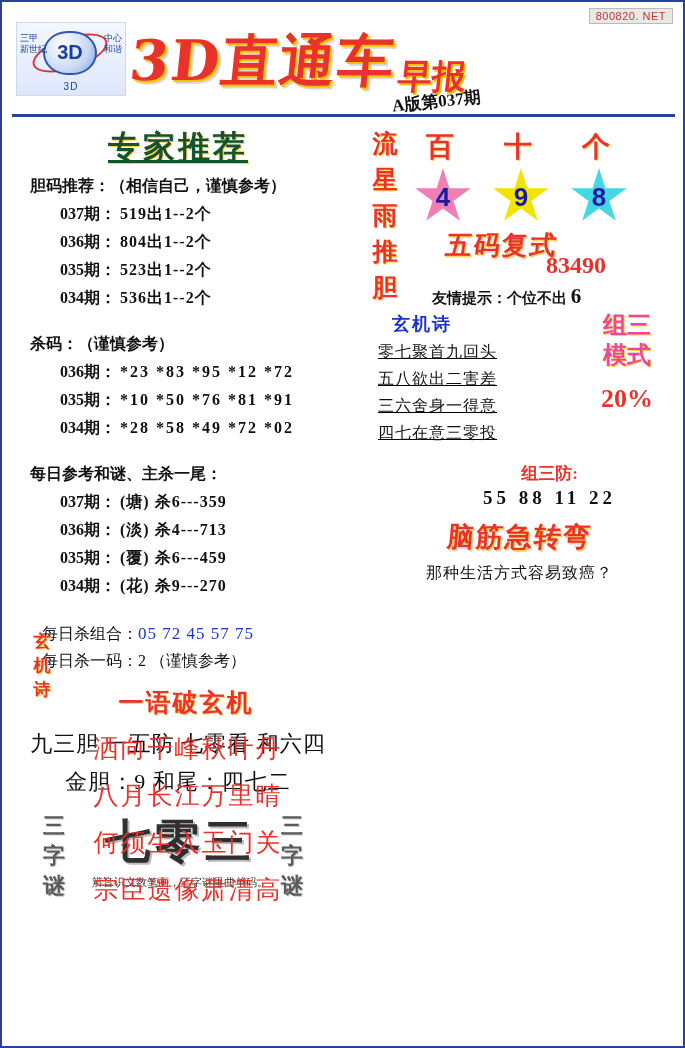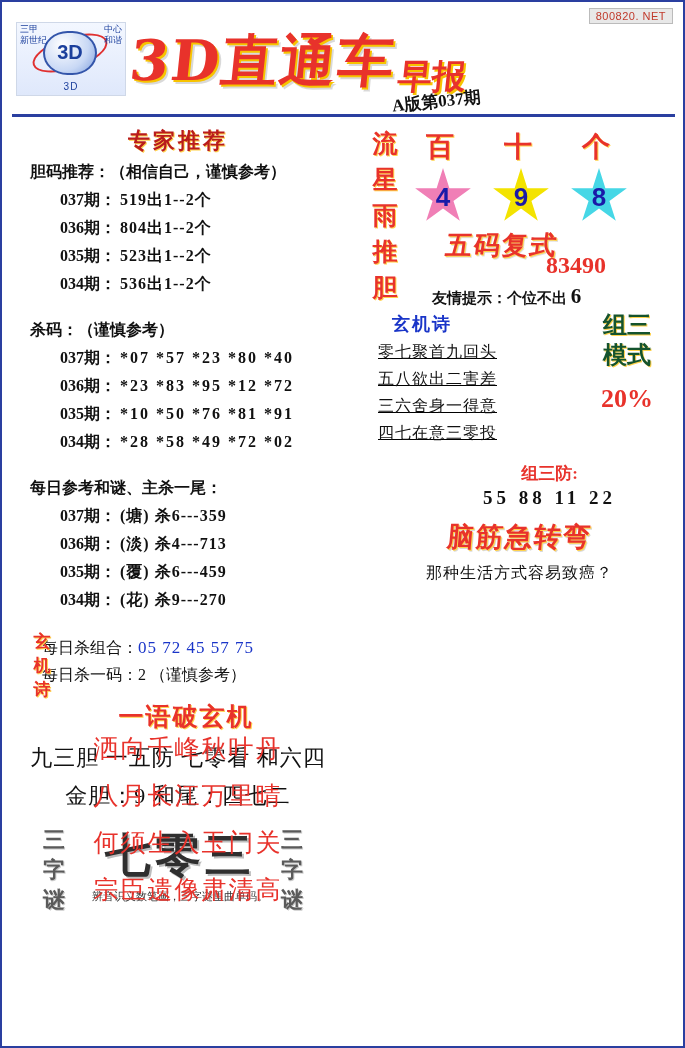--- a/index.html
+++ b/index.html
@@ -42,22 +42,22 @@
     color:#1b3f9c;font-weight:bold;font-size:20px;
     text-align:center;line-height:38px;
     font-family:"Liberation Sans", sans-serif;
   }
   .logo3d .ring{
     position:absolute;left:14px;top:14px;width:74px;height:28px;
     border:2px solid #e03030;border-radius:50%;
     transform:rotate(-18deg);
   }
   .logo3d .lft,.logo3d .rgt{
-    position:absolute;top:2px;font-size:9px;color:#1b3f9c;line-height:11px;
-    font-family:Liberation Mono, monospace;
+    position:absolute;top:10px;font-size:9px;color:#1b3f9c;line-height:11px;
+    font-family:Liberation Serif, serif;
   }
   .logo3d .lft{left:3px;}
   .logo3d .rgt{right:3px;}
   .logo3d .btm{
     position:absolute;bottom:3px;left:0;width:100%;
     text-align:center;font-size:10px;color:#1b3f9c;letter-spacing:1px;
     font-family:"Liberation Sans", sans-serif;
   }
   .title-main{
     position:absolute;left:118px;top:8px;
@@ -84,25 +84,26 @@
   .mast-rule{
     position:absolute;left:10px;top:112px;width:663px;height:3px;
     background:#2a3fa0;
   }
   
   .col-left{position:absolute;left:0;top:118px;width:352px;}
   .col-right{position:absolute;left:352px;top:118px;width:331px;}
 
   .sec-title{
     text-align:center;
-    font-size:22px;font-weight:bold;color:#b91c1c;
+    font-size:32px;font-weight:bold;color:#14532d;
     font-family:"DejaVu Serif", serif;
     text-shadow:1px 1px 0 #ffd24d;
     margin:6px 0 6px 0;
     letter-spacing:3px;
+    text-decoration:underline;
   }
   .lbl{
     font-size:16px;font-weight:bold;color:#111;
     margin:4px 0 2px 28px;
   }
   .row{
     font-size:16px;color:#111;
     margin:7px 0 7px 58px;
     font-weight:bold;
     font-family:"Liberation Serif", serif;
@@ -215,21 +216,21 @@
     font-size:18px;font-weight:bold;color:#1a35c8;
     letter-spacing:2px;
   }
   .poem-line{
     font-size:16px;color:#111;margin:6px 0 6px 24px;letter-spacing:1px;
   }
   .z3{
     position:absolute;left:218px;top:0px;width:110px;text-align:center;
   }
   .z3 .t{
-    font-size:24px;font-weight:bold;color:#14532d;line-height:30px;
+    font-size:24px;font-weight:bold;color:#ec4899;line-height:30px;
     text-shadow:1px 1px 0 #ffd24d;
     font-family:"DejaVu Serif", serif;
   }
   .z3 .p{
     font-size:26px;font-weight:bold;color:#e8322b;margin-top:14px;
     font-family:"Liberation Serif", serif;
   }
   .z3f{
     text-align:center;font-size:17px;font-weight:bold;color:#e8322b;
     margin:2px 0 2px 60px;
@@ -298,23 +299,20 @@
     <div class="row">
       <span class="iss">035期：</span><span class="val">523出1--2个</span>
     </div>
     <div class="row">
       <span class="iss">034期：</span><span class="val">536出1--2个</span>
     </div>
 
     <div class="gap"></div>
 
     <div class="lbl">杀码：（谨慎参考）</div>
-    <div class="row kill">
-      <span class="iss">037期：</span><span class="val">*07 *57 *23 *80 *40</span>
-    </div>
     <div class="row kill">
       <span class="iss">036期：</span><span class="val">*23 *83 *95 *12 *72</span>
     </div>
     <div class="row kill">
       <span class="iss">035期：</span><span class="val">*10 *50 *76 *81 *91</span>
     </div>
     <div class="row kill">
       <span class="iss">034期：</span><span class="val">*28 *58 *49 *72 *02</span>
     </div>
 

